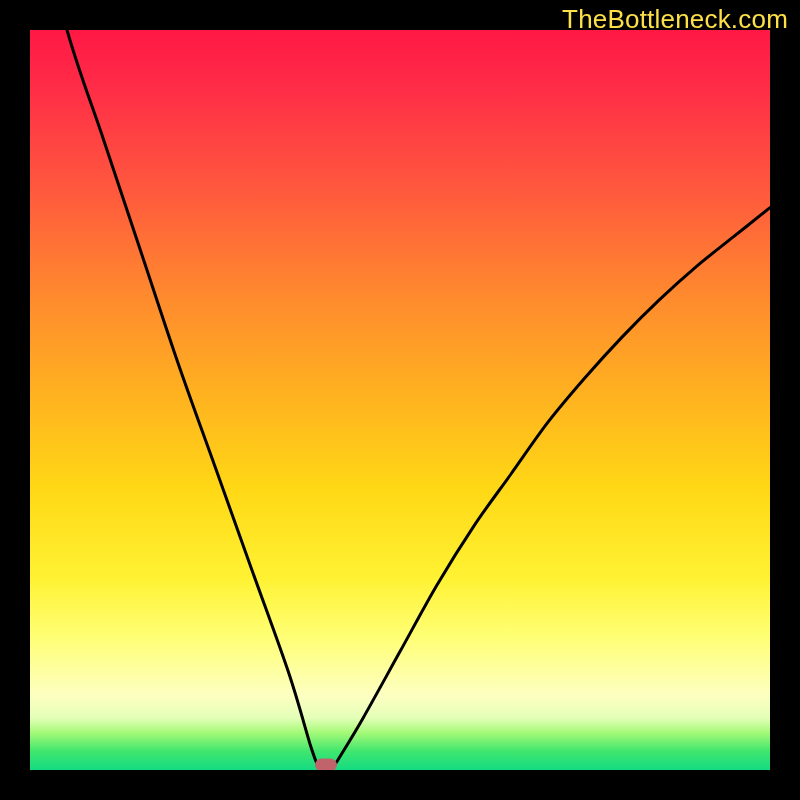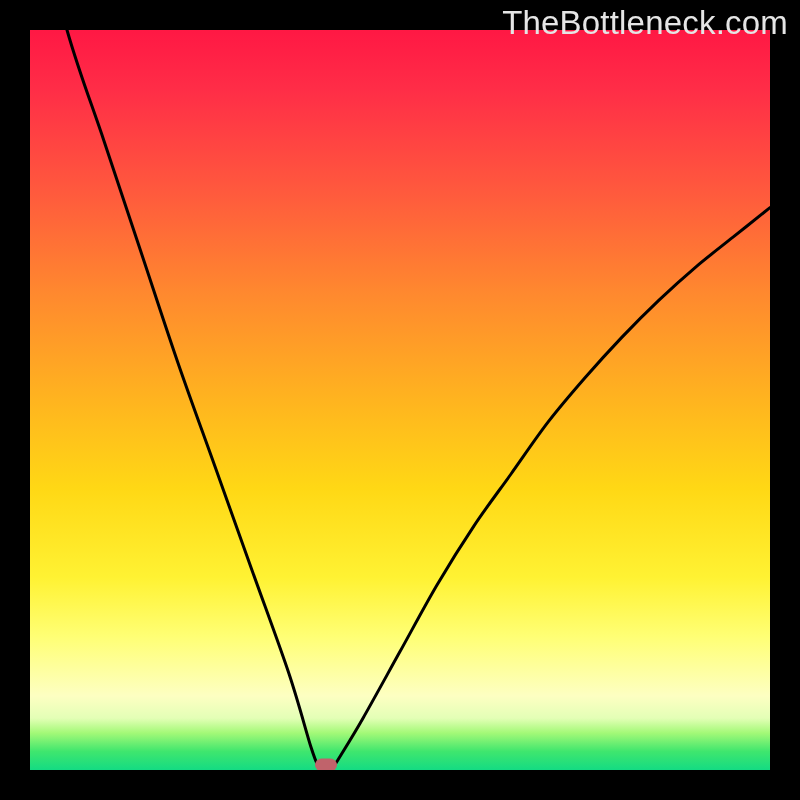--- a/index.html
+++ b/index.html
@@ -14,23 +14,23 @@
   .frame {
     position: relative;
     width: 800px;
     height: 800px;
     background: #000;
   }
   .watermark {
     position: absolute;
     top: 4px;
     right: 12px;
-    font-size: 33px;
+    font-size: 26px;
     font-weight: 500;
-    color: #e5e5e5;
+    color: #fde047;
     letter-spacing: 0.2px;
     z-index: 5;
   }
   .plot-area {
     position: absolute;
     left: 30px;
     top: 30px;
     width: 740px;
     height: 740px;
     overflow: hidden;

